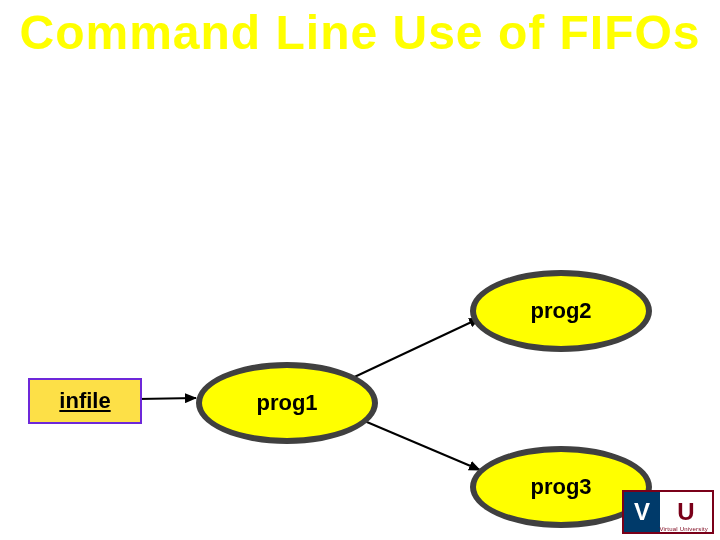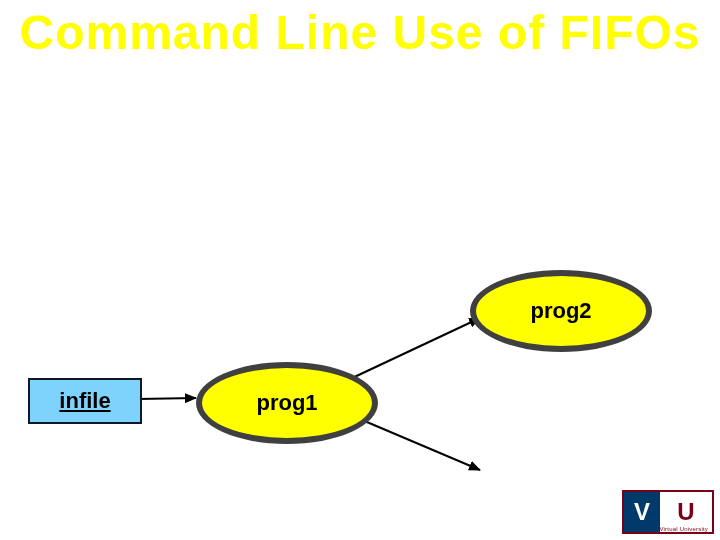--- a/index.html
+++ b/index.html
@@ -24,22 +24,22 @@
     text-align: center;
     font-weight: 900;
     font-size: 48px;
     line-height: 1.05;
     color: #ffff00;
     letter-spacing: 1px;
     font-family: "Arial Black", Arial, sans-serif;
   }
   .node-rect {
     position: absolute;
-    background: #7dd3fc;
-    border: 2px solid #0f172a;
+    background: #fde047;
+    border: 2px solid #6d28d9;
     display: flex;
     align-items: center;
     justify-content: center;
     font-weight: 700;
     font-size: 22px;
     color: #000;
     text-decoration: underline;
   }
   .node-ellipse {
     position: absolute;
@@ -125,20 +125,23 @@
   </div>
 
   <div class="node-ellipse" style="left:196px; top:362px; width:170px; height:70px;">
     <span>prog1</span>
   </div>
 
   <div class="node-ellipse" style="left:470px; top:270px; width:170px; height:70px;">
     <span>prog2</span>
   </div>
 
+  <div class="node-ellipse" style="left:470px; top:446px; width:170px; height:70px;">
+    <span>prog3</span>
+  </div>
 
   <div class="logo">
     <div class="logo-v">V</div>
     <div class="logo-u">U</div>
     <div class="logo-sub">Virtual University</div>
   </div>
 
 </div>
 
 </body></html>

